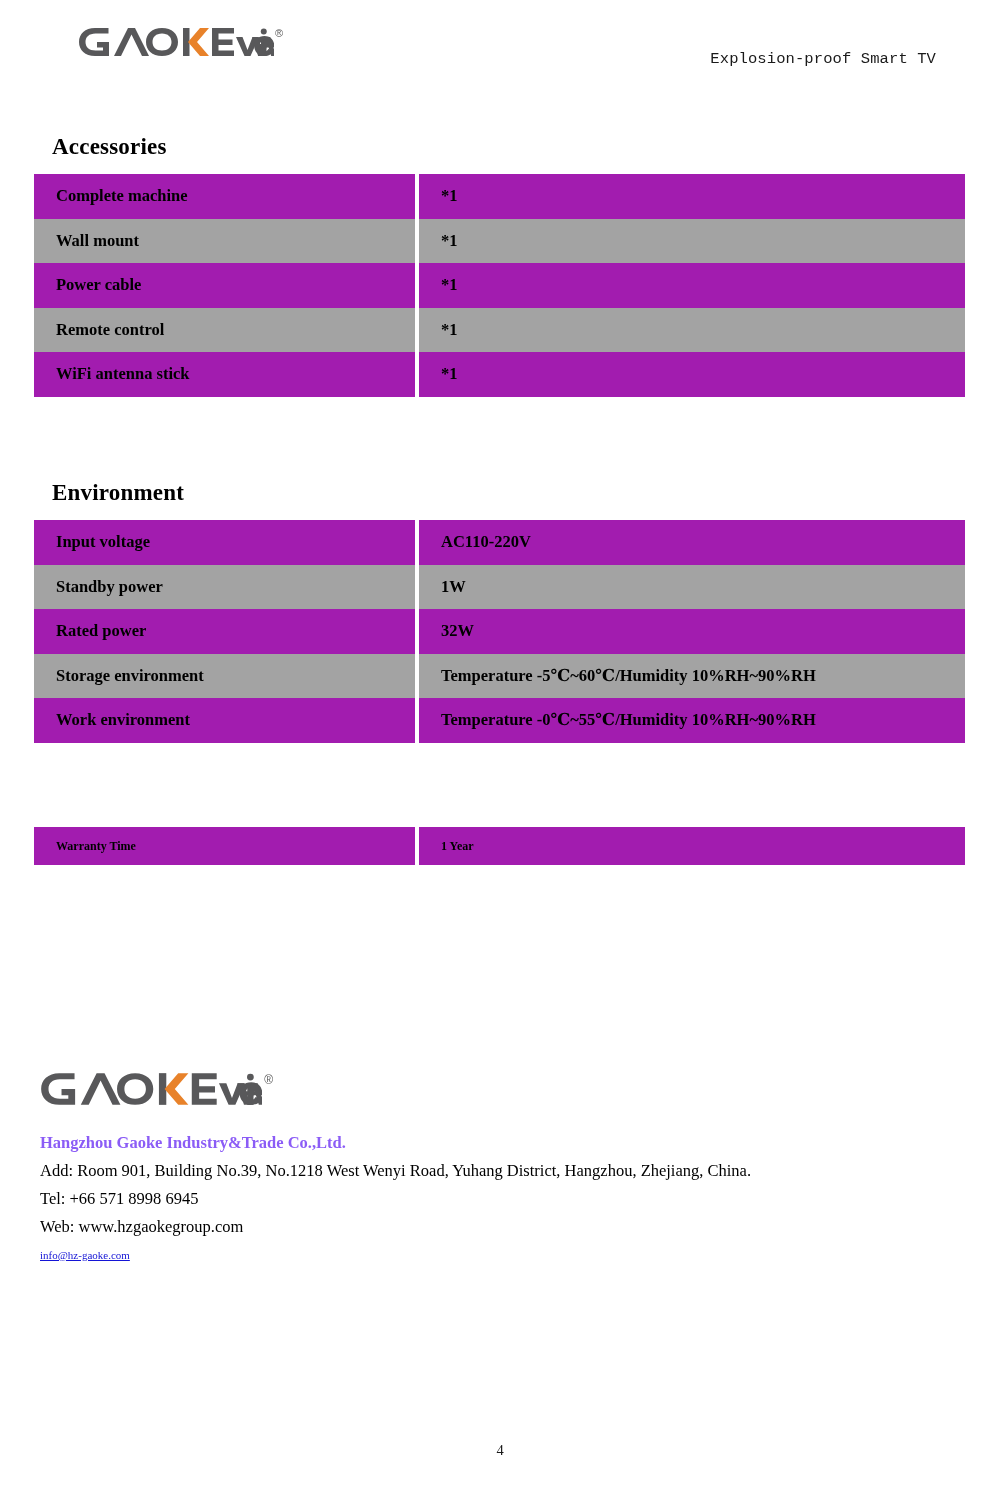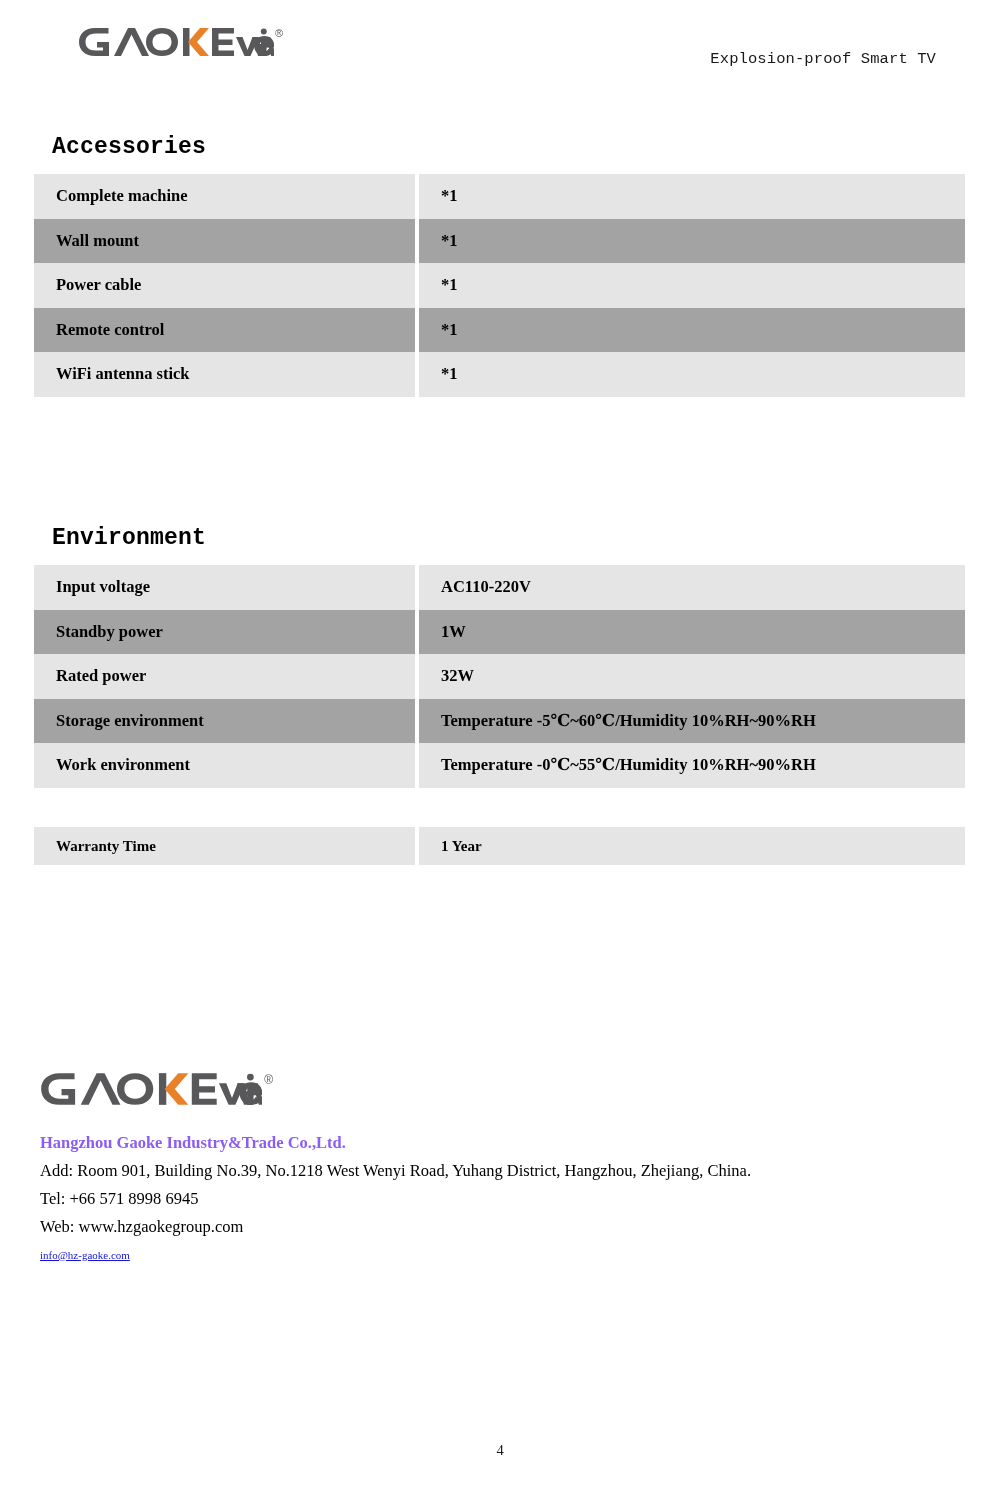--- a/index.html
+++ b/index.html
@@ -61,21 +61,21 @@
     left: 0;
     top: 0;
     width: 1000px;
   }
   .section {
     position: absolute;
     left: 34px;
     width: 931px;
   }
   .section-heading {
-    font-family: Liberation Mono, monospace;
+    font-family: Liberation Serif, serif;
     font-size: 23px;
     font-weight: bold;
     color: #000000;
     margin: 0 0 14px 18px;
     letter-spacing: 0.2px;
   }
   .spec-table {
     width: 931px;
     border-collapse: separate;
     border-spacing: 0;
@@ -84,37 +84,37 @@
   .spec-table td {
     font-family: "Liberation Serif", "DejaVu Serif", serif;
     font-size: 16.5px;
     font-weight: bold;
     color: #000000;
     vertical-align: middle;
     padding: 0;
     border: 0;
     background: #a3a3a3;
   }
-  .spec-table tr.shaded td { background: #e5e5e5; }
+  .spec-table tr.shaded td { background: #a21caf; }
   .spec-table td.col-label {
     width: 381px;
     padding-left: 22px;
     box-sizing: border-box;
   }
   .spec-table td.col-gap {
     width: 4px;
     background: #ffffff !important;
     padding: 0;
   }
   .spec-table td.col-value {
     padding-left: 22px;
     box-sizing: border-box;
   }
   
-  .spec-table.small td { font-size: 15px; margin-left: 36px; }
+  .spec-table.small td { font-size: 12px; margin-left: 36px; }
   .spec-table.small tr { height: 38px; }
 
   
   .footer-block {
     position: absolute;
     left: 40px;
     top: 1072px;
     width: 920px;
   }
   .footer-logo { margin-bottom: 19px; }
@@ -220,21 +220,21 @@
         </tr>
         <tr class="shaded">
           <td class="col-label">WiFi antenna stick</td>
           <td class="col-gap"></td>
           <td class="col-value">*1</td>
         </tr>
       </tbody>
     </table>
   </div>
 
-  <div class="section" style="top:480px;margin-top:45px;">
+  <div class="section" style="top:480px;">
     <h2 class="section-heading">Environment</h2>
     <table class="spec-table">
       <tbody>
         <tr class="shaded">
           <td class="col-label">Input voltage</td>
           <td class="col-gap"></td>
           <td class="col-value">AC110-220V</td>
         </tr>
         <tr>
           <td class="col-label">Standby power</td>

